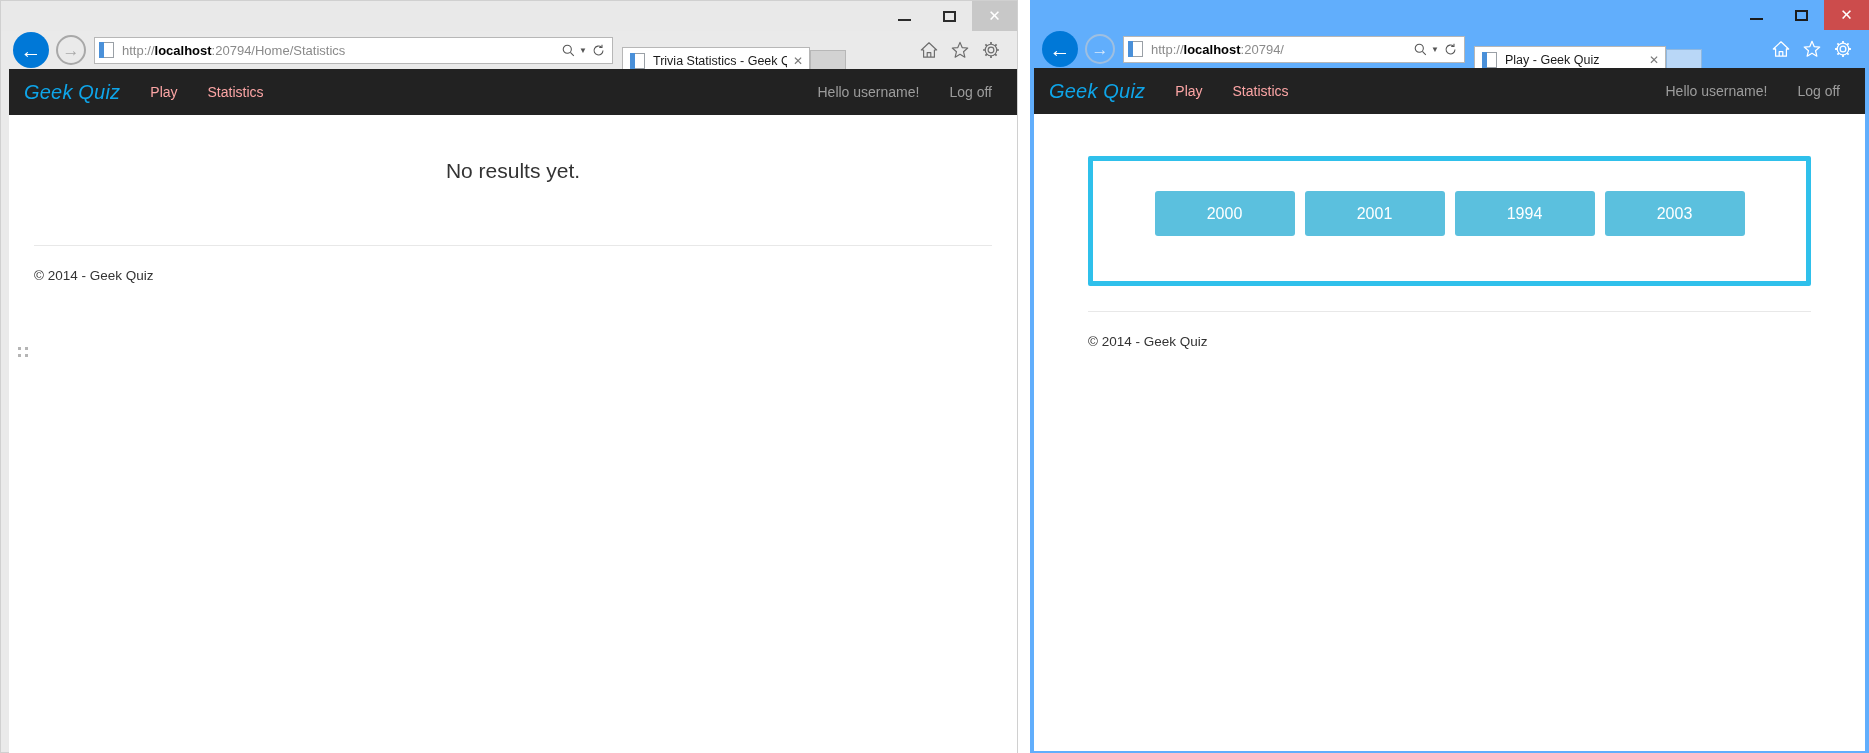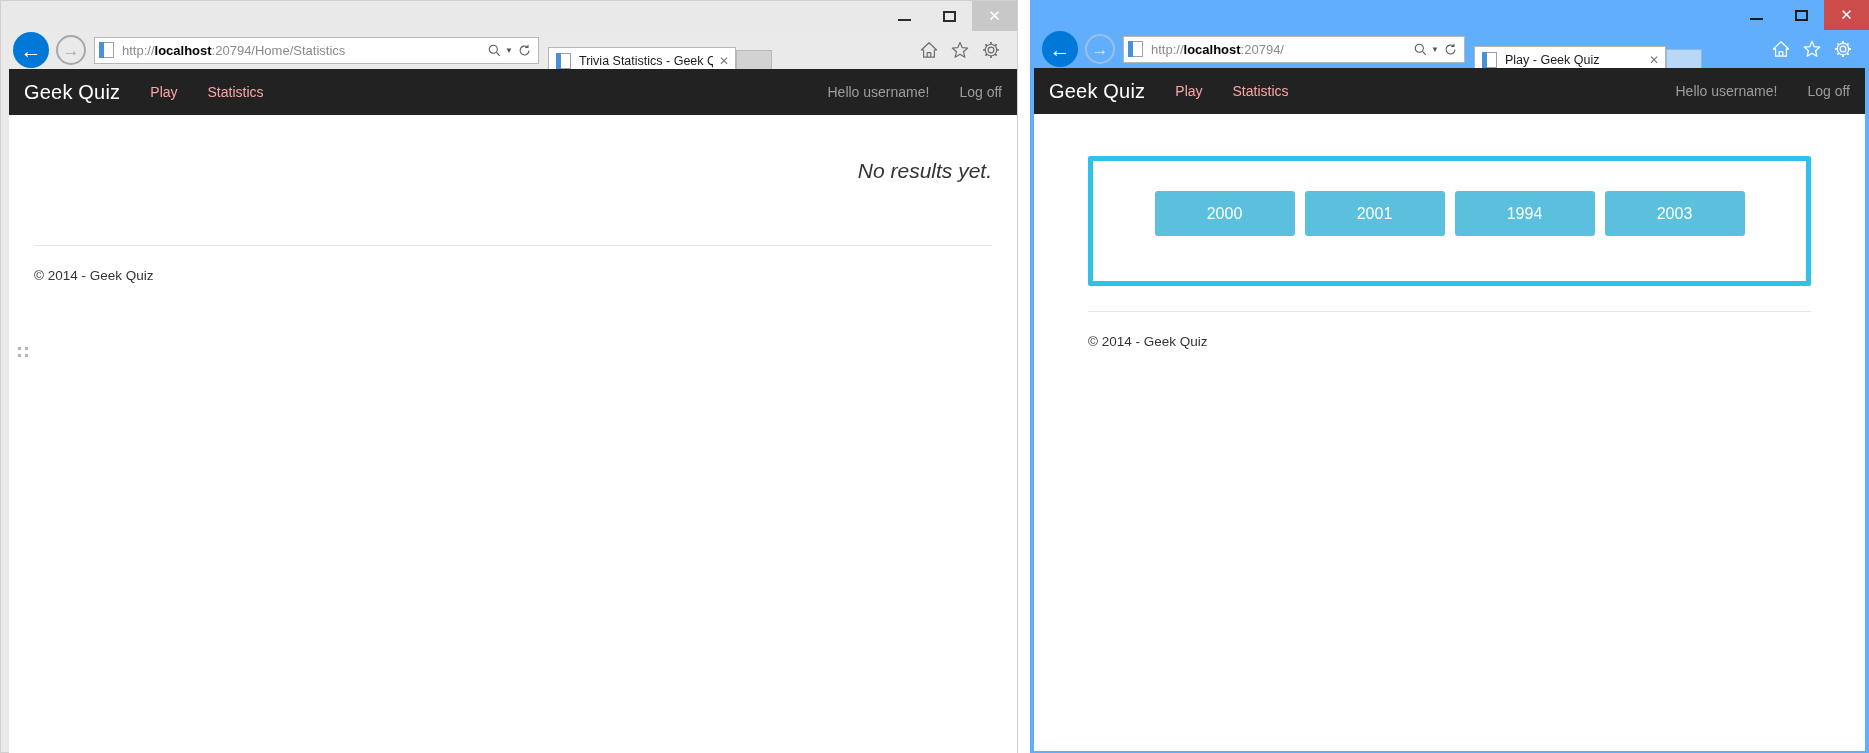--- a/index.html
+++ b/index.html
@@ -66,21 +66,21 @@
 
   .addressbar {
     flex: 0 0 auto;
     height: 27px;
     margin-left: 8px;
     background: #ffffff;
     border: 1px solid #b7b7b7;
     display: flex; align-items: center;
     padding: 0 3px 0 4px;
   }
-  .win-left .addressbar  { width: 445px; }
+  .win-left .addressbar  { width: 519px; }
   .win-right .addressbar { width: 342px; }
 
   .page-icon {
     width: 16px; height: 18px; flex: 0 0 auto; margin-right: 7px;
     position: relative;
   }
   .page-icon i {
     position: absolute; display: block;
   }
   .page-icon .pg-back { left: 4px; top: 1px; width: 11px; height: 16px; background: #fff; border: 1px solid #9aa0a6; }
@@ -124,34 +124,34 @@
   .viewport { background: #ffffff; overflow: hidden; position: relative; }
   .win-left .viewport  { height: 685px; margin: 0 1px 1px 8px; width: 1008px; }
   .win-right .viewport { height: 683px; margin: 0 4px 4px 4px; width: 831px; }
 
   
   .navbar {
     height: 46px; background: #222222;
     display: flex; align-items: center;
   }
   .brand {
-    color: #ffffff; font-size: 20px; letter-spacing: .2px;
+    color: #0ea5e9; font-size: 20px; letter-spacing: .2px;
     padding: 0 15px;
+    font-style: italic;
   }
   .nav-links { display: flex; align-items: center; }
   .nav-links a { color: #fca5a5; font-size: 14px; text-decoration: none; padding: 0 15px; }
-  .nav-right { margin-left: auto; display: flex; align-items: flex-end; }
+  .nav-right { margin-left: auto; display: flex; align-items: flex-end; padding-right: 10px; }
   .nav-right a, .nav-right span { color: #9d9d9d; font-size: 14px; text-decoration: none; padding: 0 15px; }
 
   
   .content-left { padding: 0 25px; }
   .no-results {
-    text-align: right; font-size: 21px; color: #333333;
+    text-align: center; font-size: 21px; color: #333333;
     padding-top: 44px;
-    font-style: italic;
   }
   .hr { border-top: 1px solid #e8e8e8; margin-top: 62px; }
   .win-left .footer { font-size: 13.5px; color: #333333; padding-top: 22px; }
 
   
   .content-right { padding: 0 54px; }
   .quiz-panel {
     margin-top: 42px;
     border: 5px solid #2fc0eb;
     background: #ffffff;

